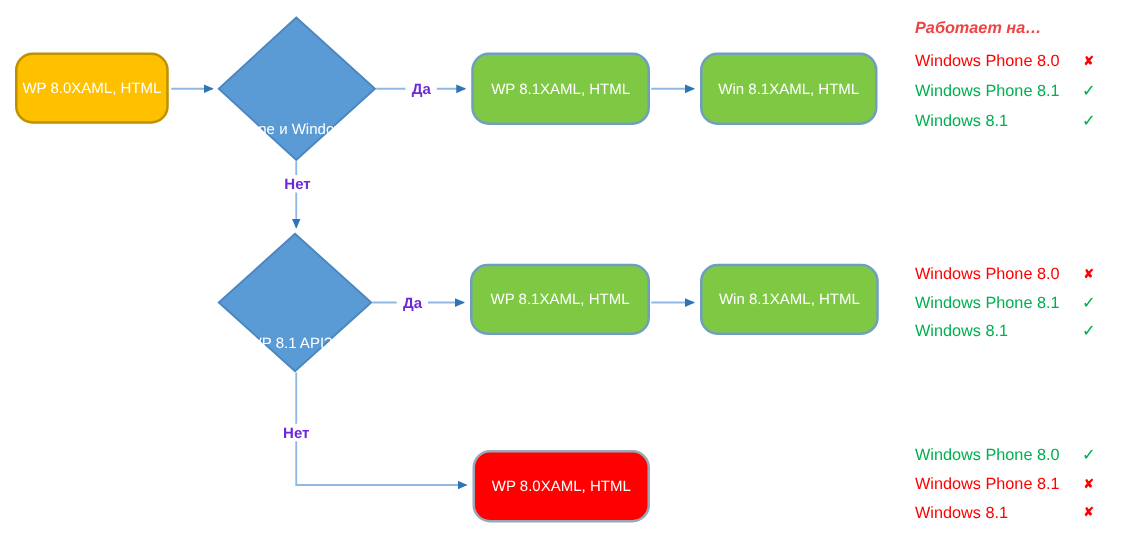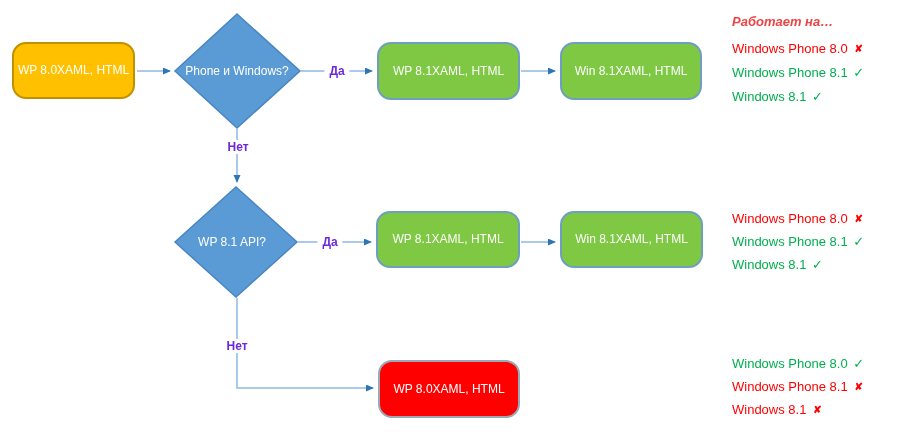--- a/index.html
+++ b/index.html
@@ -14,36 +14,36 @@
     color:#ffffff;font-size:12px;line-height:17px;text-align:center;border-radius:14px;
     box-sizing:border-box;
   }
   .node span{display:block;}
   .start-node{background:#FFC000;border:2px solid #BF9000;}
   .ok-node{background:#7EC843;border:2px solid #6E9FC0;}
   .fail-node{background:#FE0000;border:2px solid #9AA8B8;}
 
   .diamond-label{
     position:absolute;color:#ffffff;font-size:12px;line-height:16px;text-align:center;
-    transform:translate(-50%,-50%);pointer-events:none;
+    transform:translate(-50%,-50%);pointer-events:none;margin-top:32px;
   }
 
   .edge-label{
     position:absolute;transform:translate(-50%,-50%);
     color:#6d28d9;font-size:12px;font-weight:600;background:#ffffff;padding:0 5px;
   }
 
   .legend{position:absolute;left:732px;top:0;width:150px;}
   .legend-header{
     position:absolute;left:0;top:14px;width:150px;
     color:#ef4444;font-size:13px;font-weight:700;font-style:italic;
   }
   .legend-row{
     position:absolute;left:0;width:150px;height:15px;
-    display:flex;justify-content:flex-start;align-items:center;
+    display:flex;justify-content:space-between;align-items:center;
     font-size:13px;
   }
   .legend-row .mark{width:22px;text-align:center;font-weight:700;}
   [data-state="pass"]{color:#00B050;}
   [data-state="fail"]{color:#FF0000;}
   .legend-row .mark[data-state="pass"]{font-size:13px;font-weight:400;}
   .legend-row .mark[data-state="fail"]{font-size:10px;}
 </style>
 </head>
 <body>

